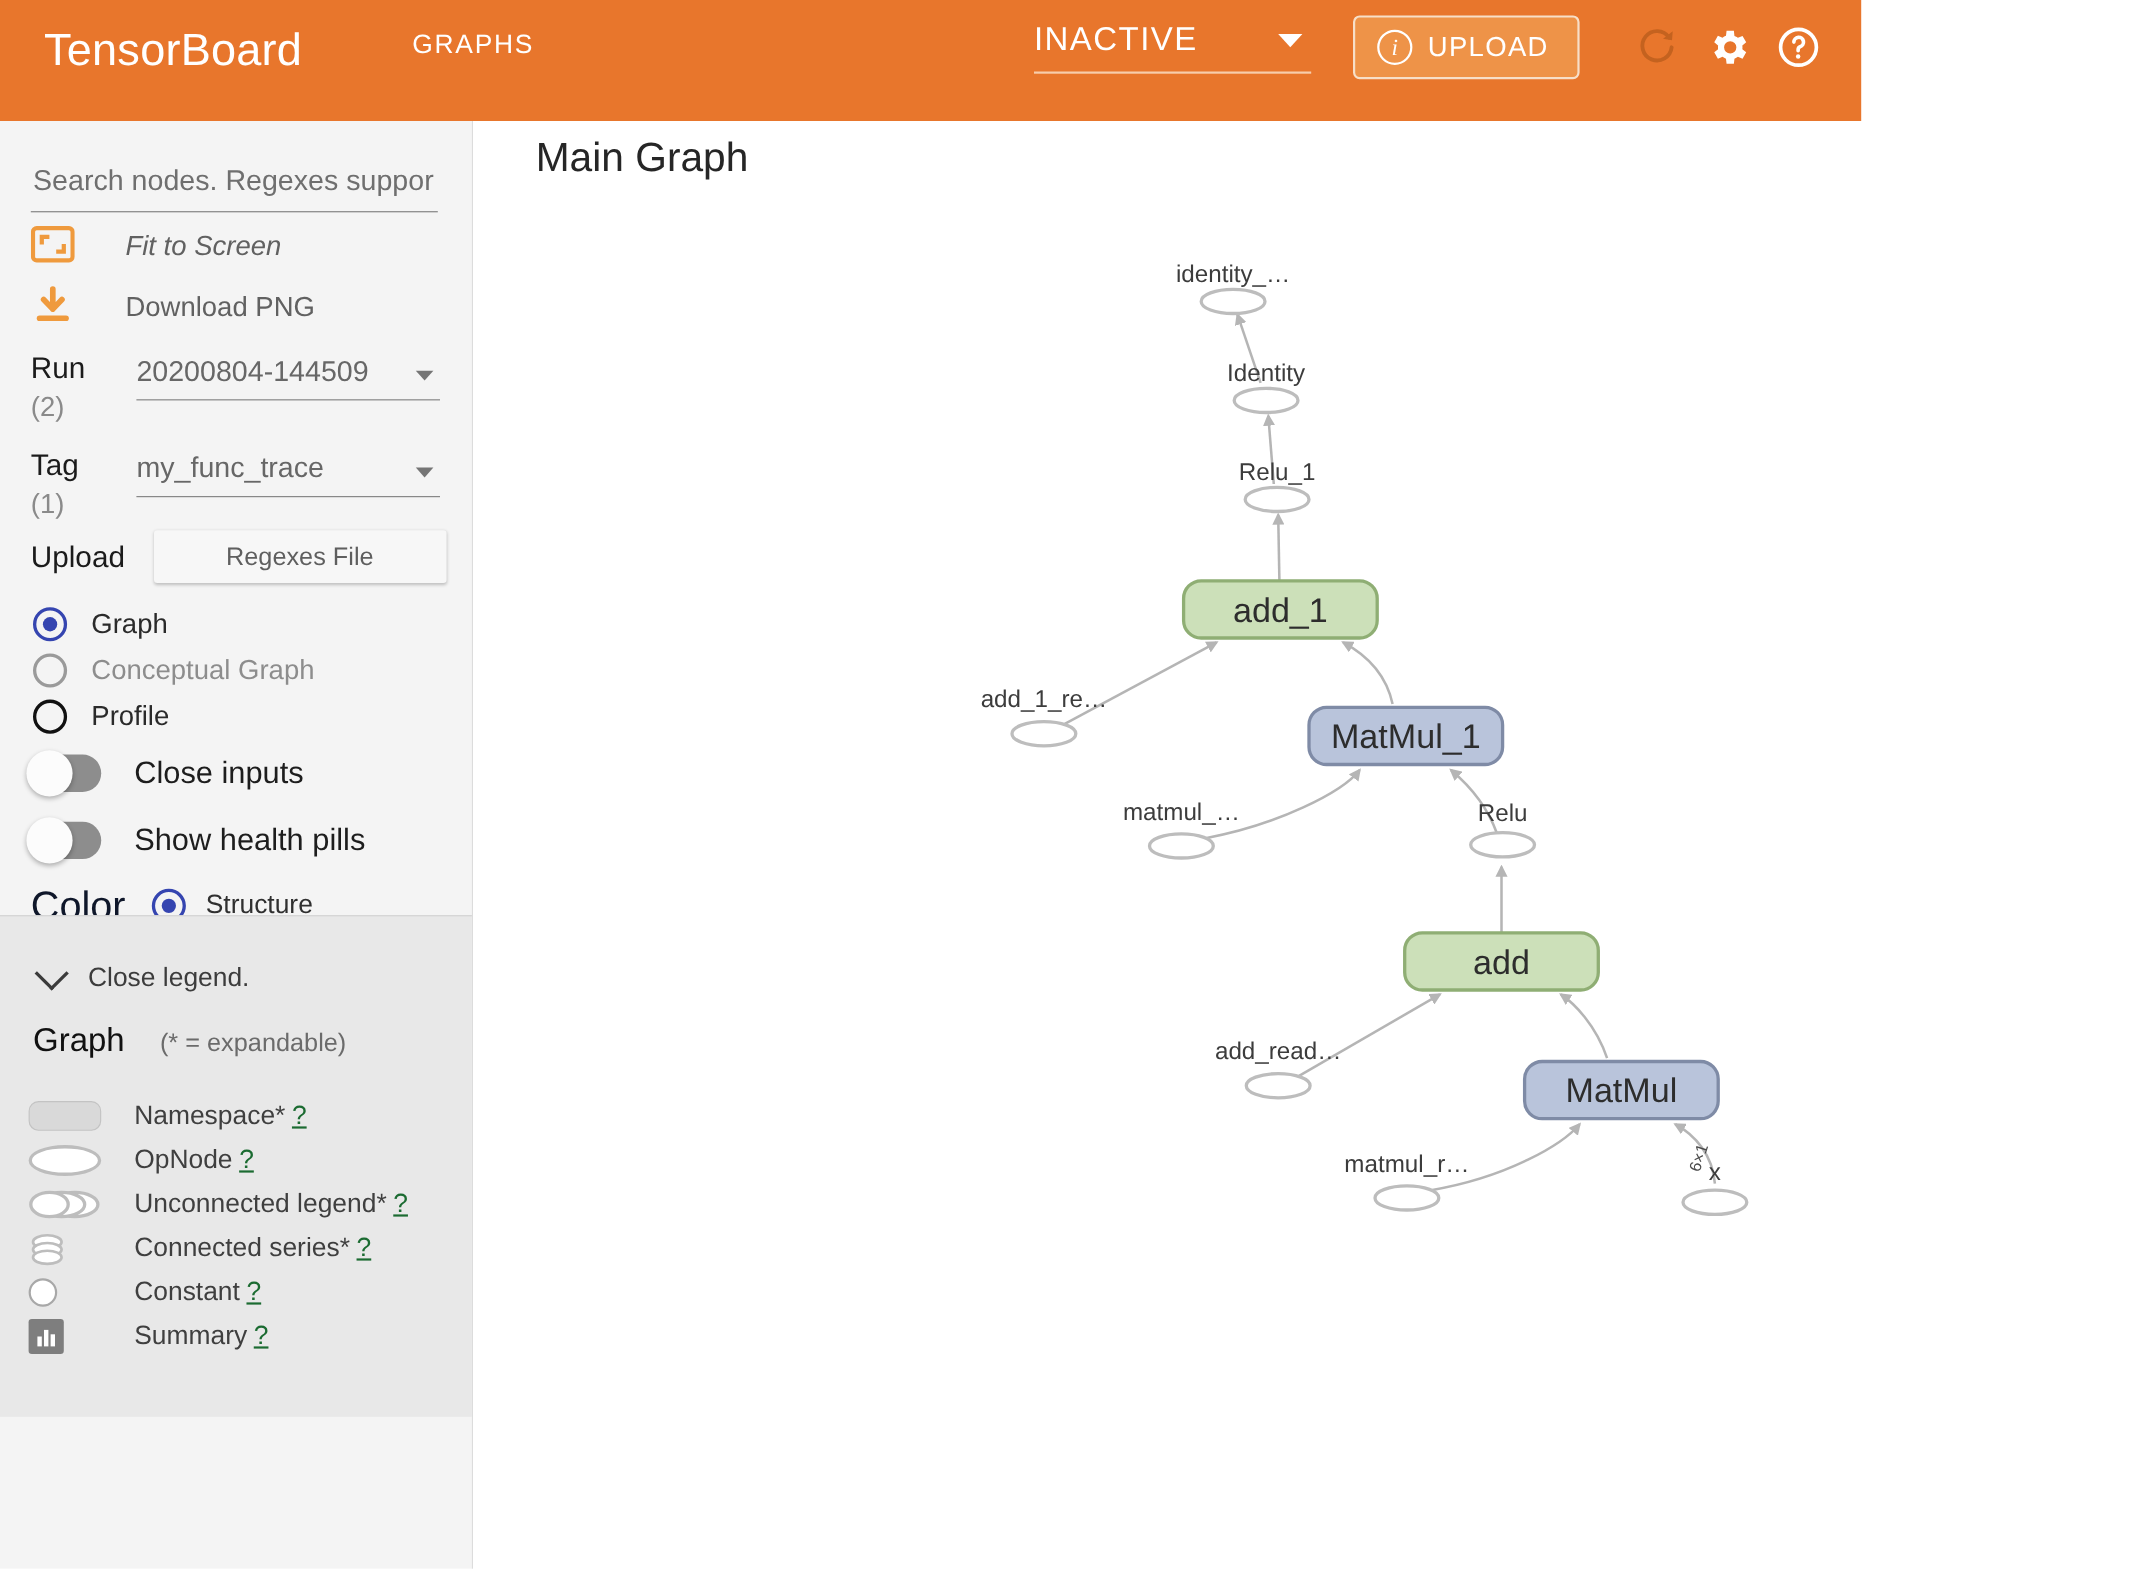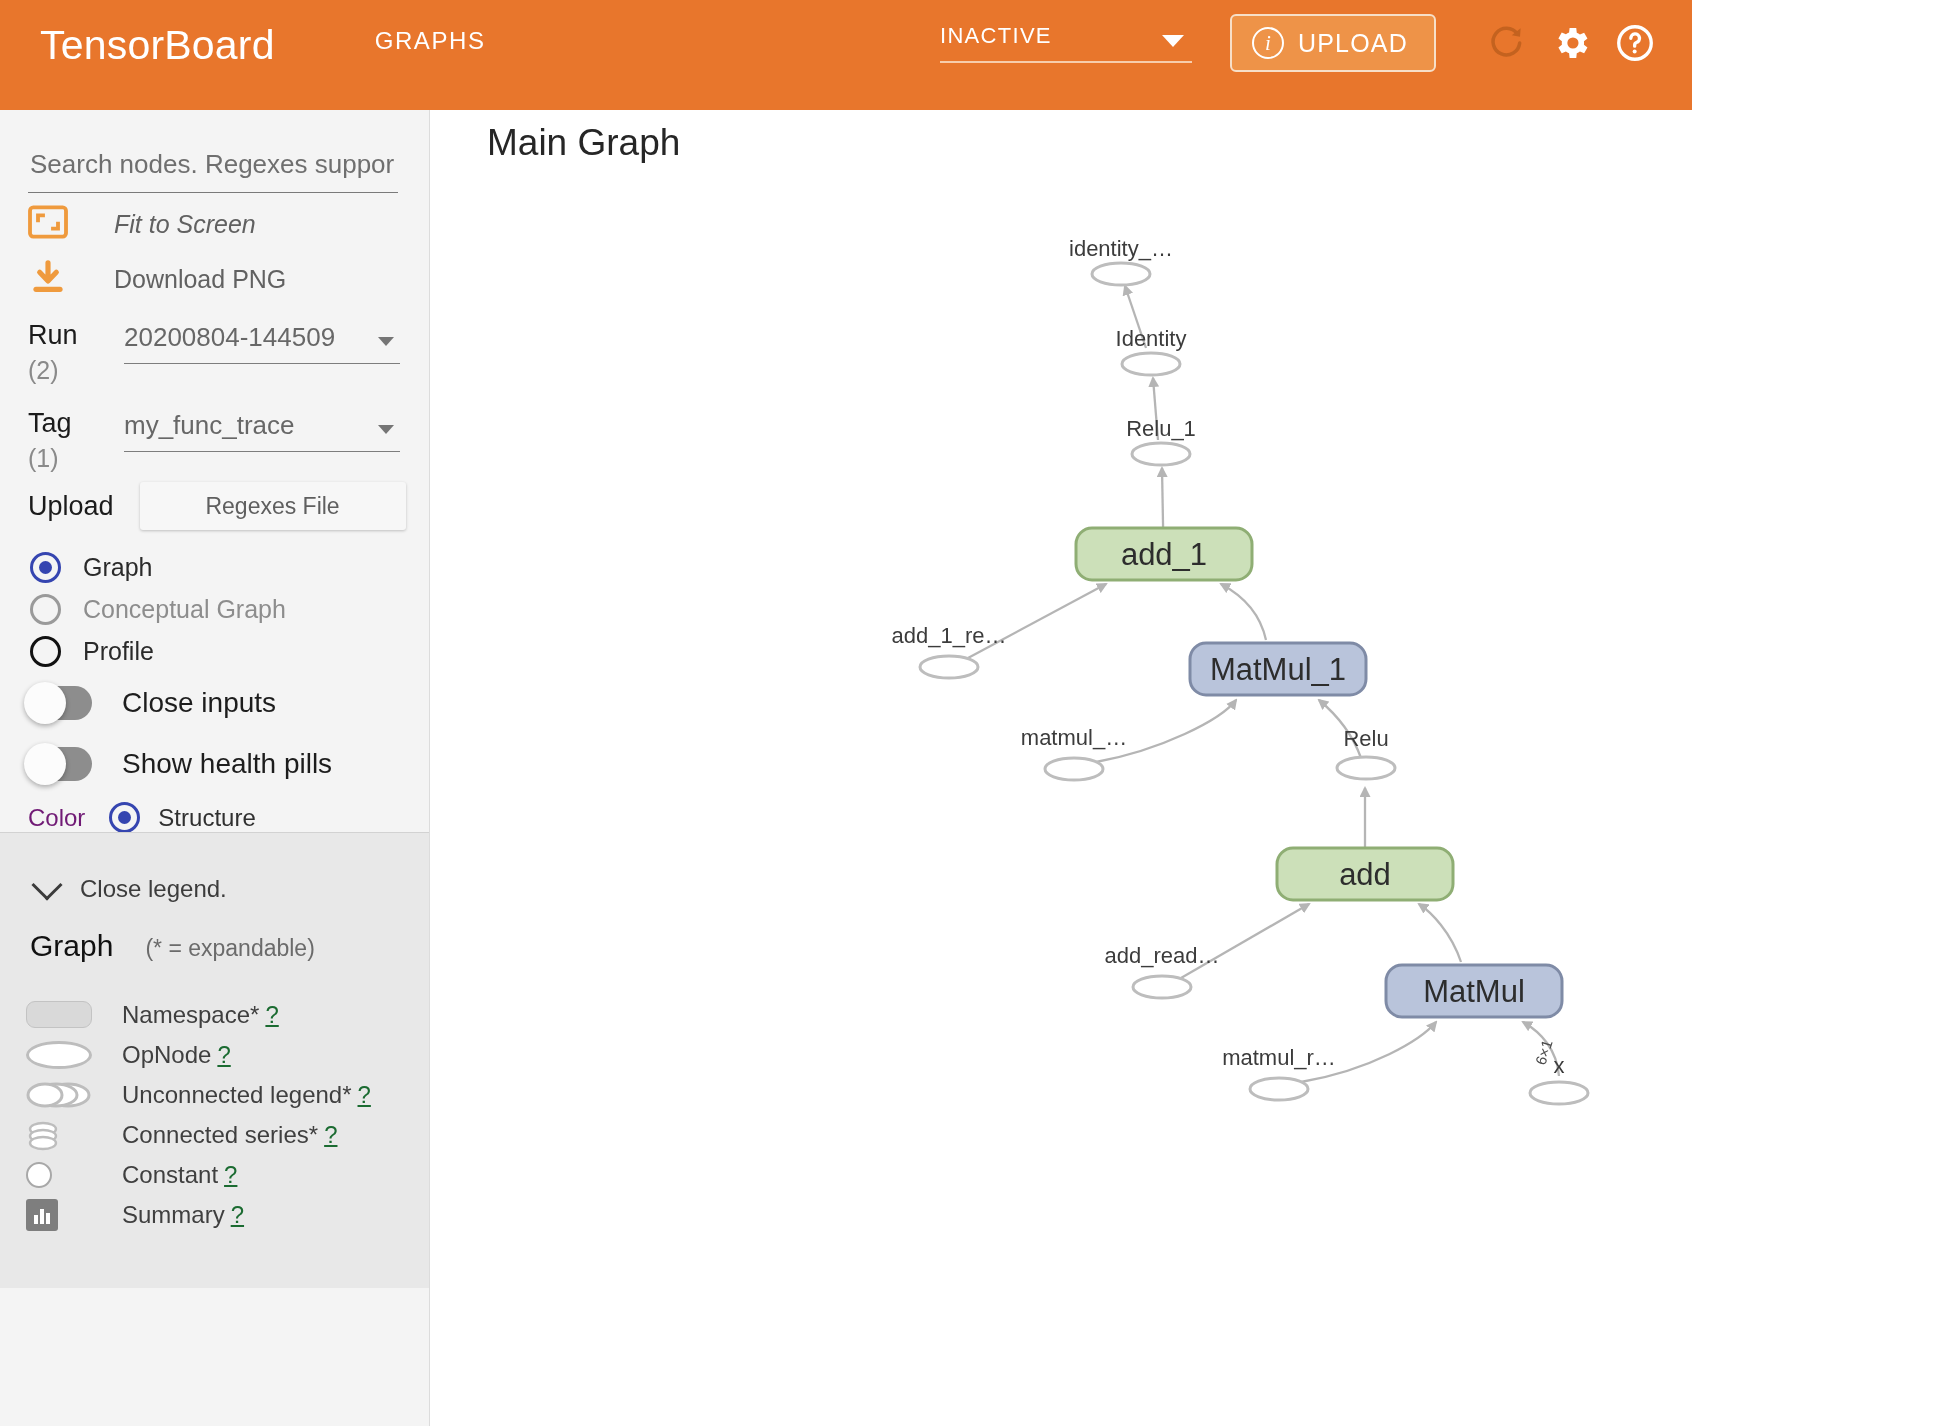--- a/index.html
+++ b/index.html
@@ -47,21 +47,21 @@
     margin-top: 14px; margin-right: 36px;
   }
   #status-select {
     position: relative;
     width: 252px;
     margin-right: 38px;
     padding-bottom: 12px;
     border-bottom: 2px solid #f7cdac;
   }
   #status-value {
-    color: #ffffff; font-size: 22px; letter-spacing: 1.3px;
+    color: #ffffff; font-size: 30px; letter-spacing: 1.3px;
   }
   #status-caret {
     position: absolute; right: 8px; top: 12px;
     width: 0; height: 0;
     border-left: 11px solid transparent;
     border-right: 11px solid transparent;
     border-top: 12px solid #ffffff;
   }
   #upload-btn {
     display: flex; align-items: center;
@@ -195,21 +195,21 @@
     box-shadow: 0 2px 5px rgba(0,0,0,.3);
   }
   .toggle-label { margin-left: 30px; font-size: 28px; color: #1d1d1d; }
   #tg-trace { top: 576px; }
   #tg-health { top: 637px; text-align: right; }
 
   #color-row {
     position: absolute; left: 28px; top: 692px;
     display: flex; align-items: center;
   }
-  #color-row .fld-name3 { font-size: 24px; color: #701a75; }
+  #color-row .fld-name3 { font-size: 36px; color: #0f172a; }
   #color-row .radio { margin-left: 24px; }
   #color-row .radio-label { margin-left: 18px; font-size: 24px; color: #303030; }
 
   #legend {
     position: absolute; left: 0; top: 722px;
     width: 429px; height: 456px;
     background: #e8e8e8;
     border-top: 1px solid #d2d2d2;
   }
   #close-legend {

